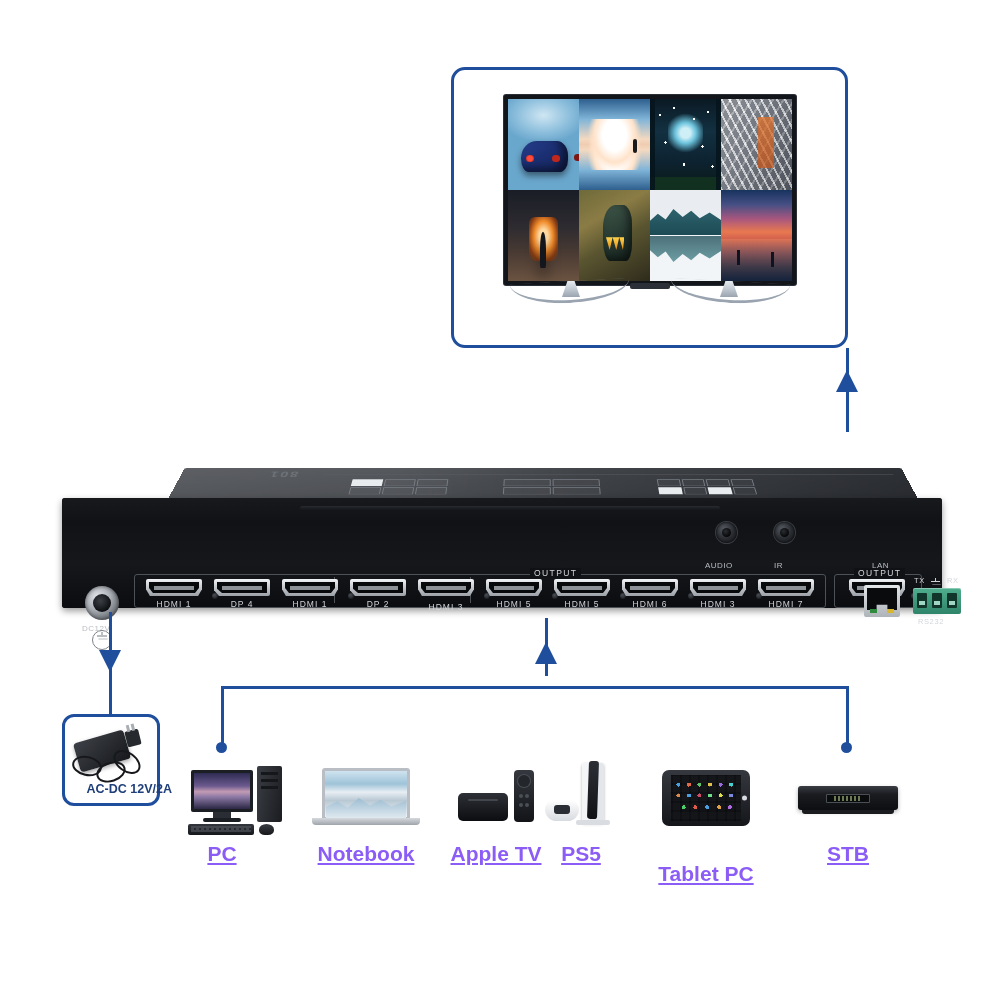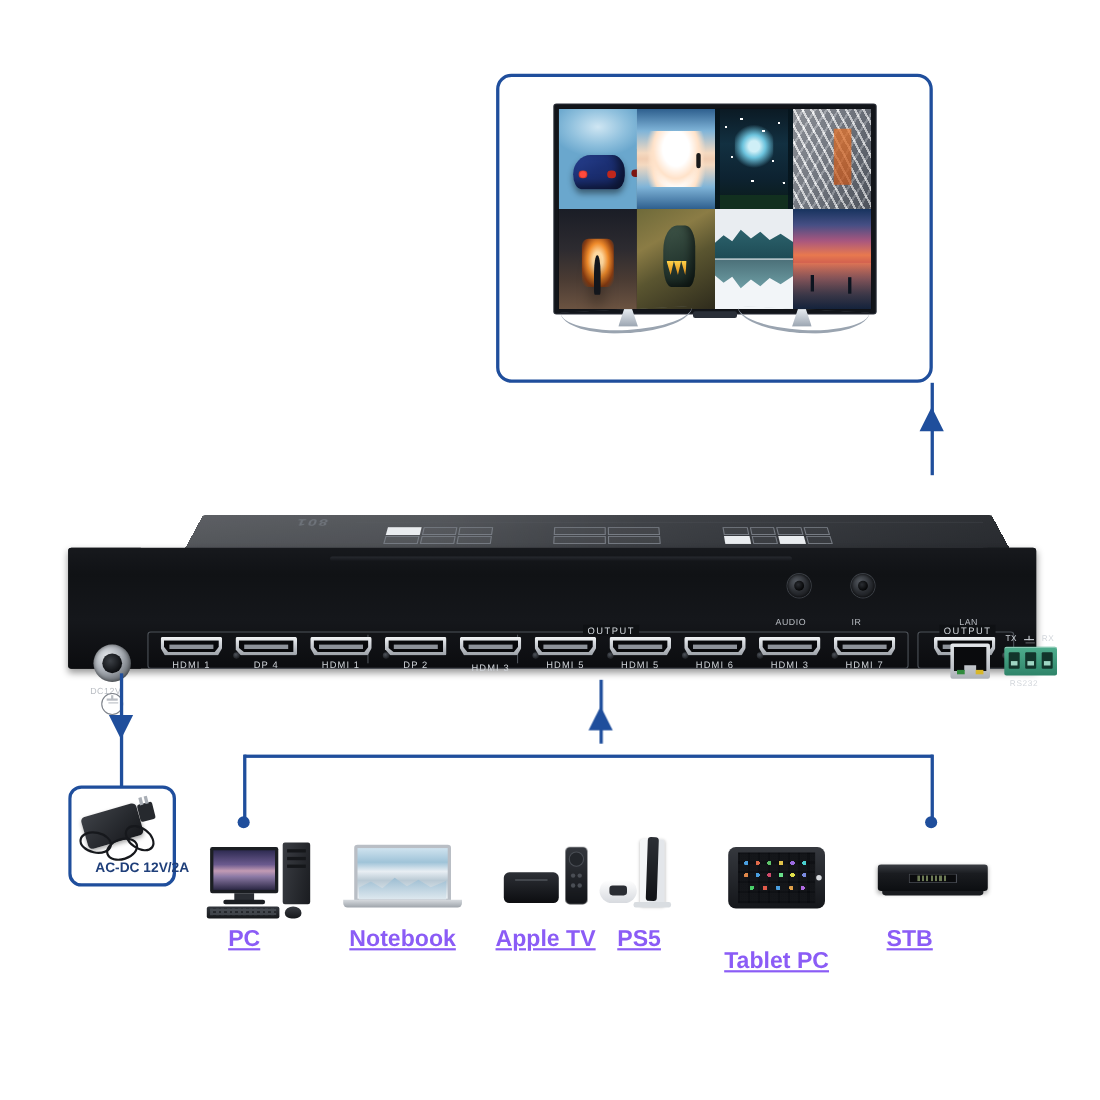--- a/index.html
+++ b/index.html
@@ -510,15 +510,15 @@
   <div class="devlbl" style="left:541px;top:842px;width:80px;text-align:center;">PS5</div>
 
   <div id="tab-body">
     <div id="tab-scr"></div>
     <div id="tab-home"></div>
   </div>
   <div class="devlbl" style="left:648px;top:842px;width:116px;margin-top:20px;">Tablet PC</div>
 
   <div id="stb-body"></div>
   <div id="stb-foot"></div>
-  <div class="devlbl" style="left:785px;top:842px;width:84px;">STB</div>
+  <div class="devlbl" style="left:806px;top:842px;width:84px;">STB</div>
 
 </div>
 
 </body></html>

